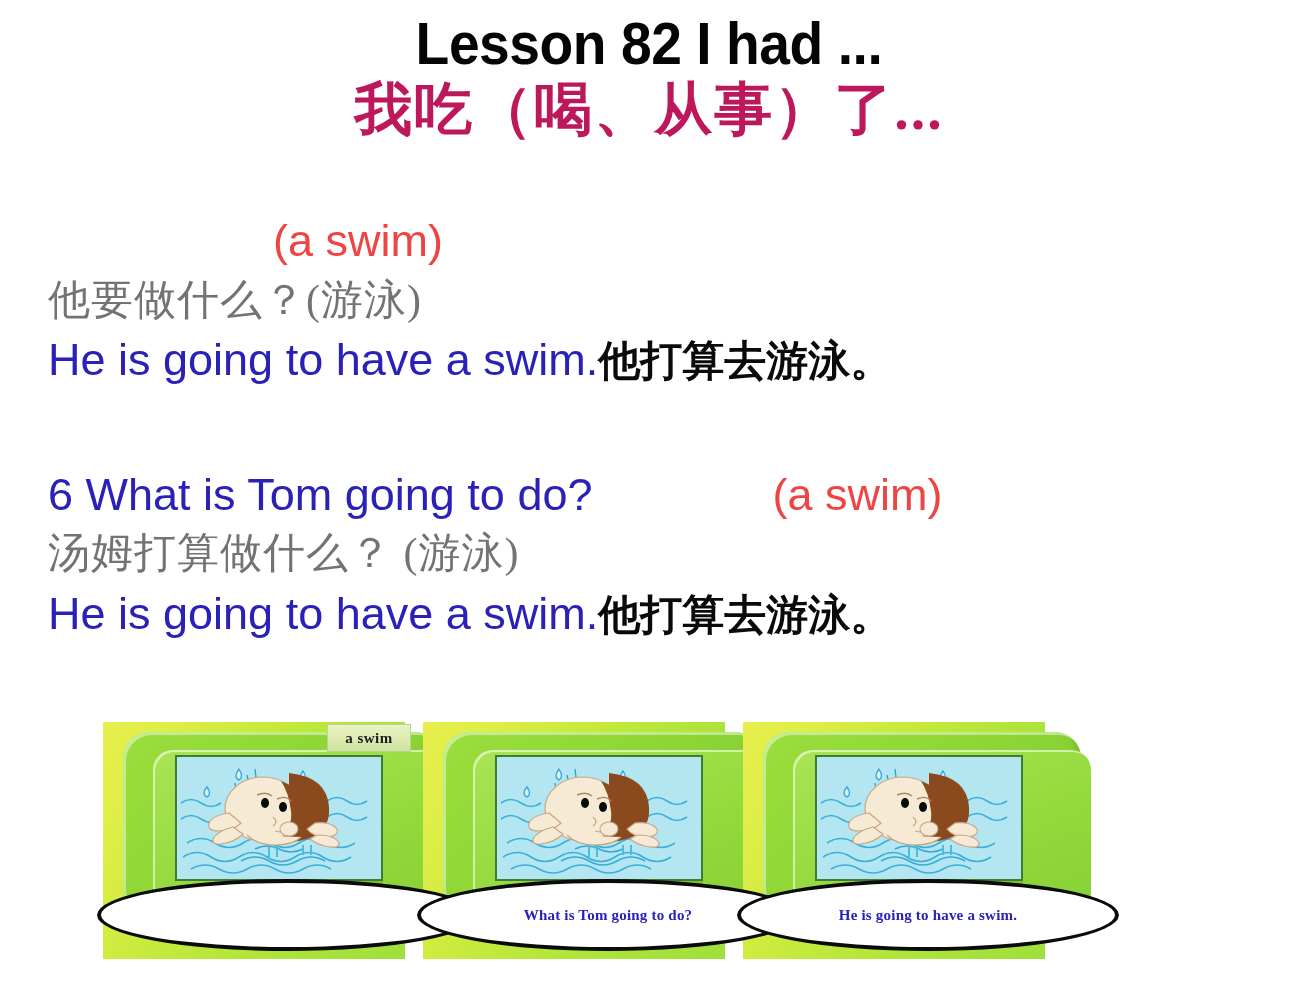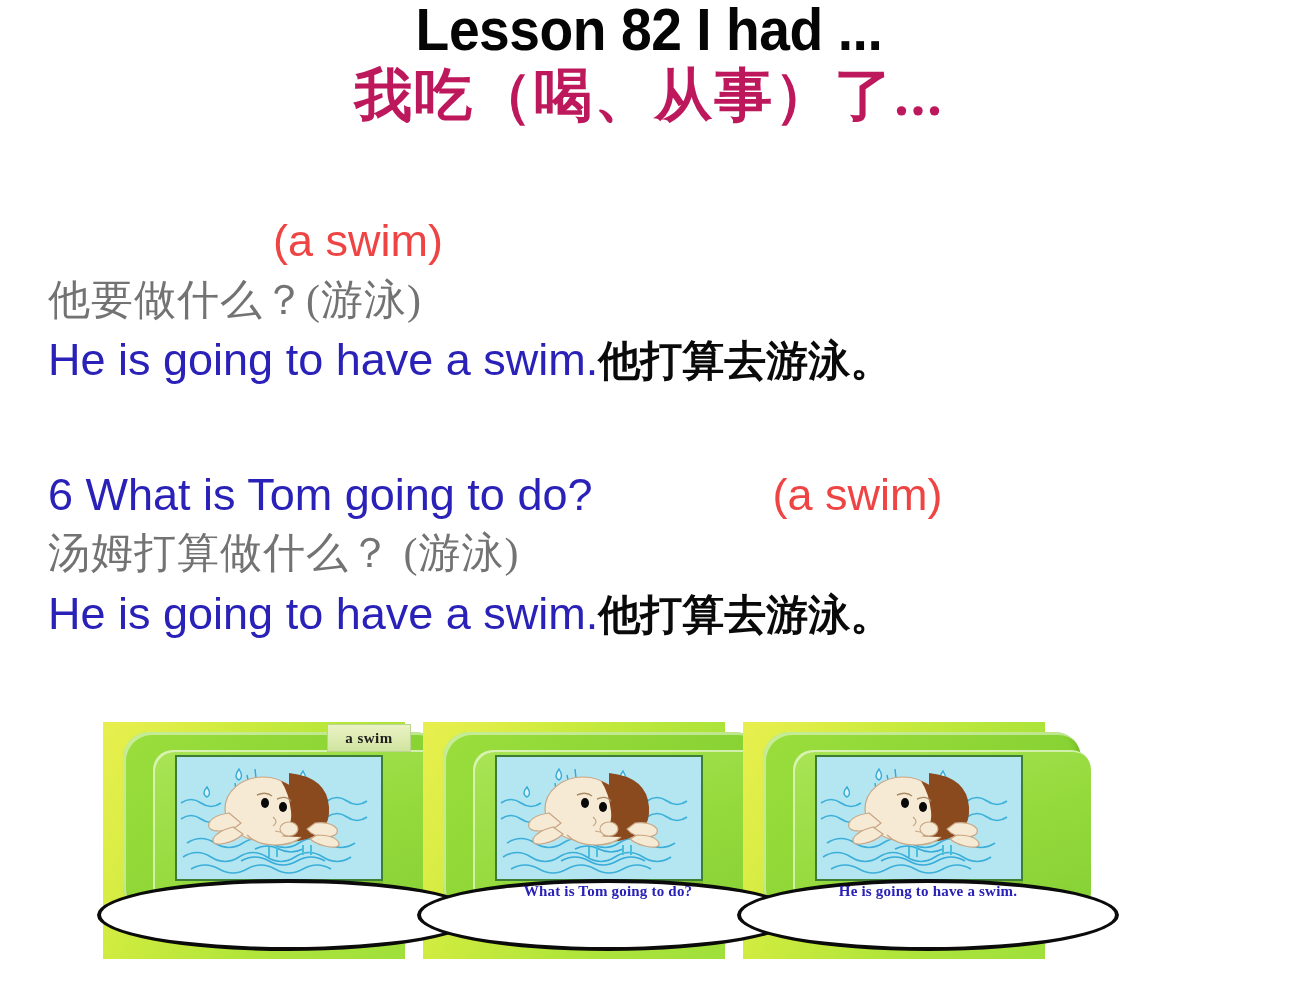--- a/index.html
+++ b/index.html
@@ -14,21 +14,21 @@
     position: relative;
     overflow: hidden;
     font-family: "Liberation Sans", sans-serif;
     color: #000000;
   }
 
   
   .title-block {
     width: 100%;
     text-align: center;
-    padding-top: 0;
+    padding-top: 14px;
   }
   .title-en {
     font-family: "Liberation Sans", sans-serif;
     font-weight: bold;
     font-size: 60px;
     line-height: 1.0;
     letter-spacing: -0.5px;
     color: #050505;
     transform: scaleX(0.92);
   }
@@ -184,20 +184,21 @@
   .caption-ellipse {
     position: absolute;
     left: -6px;
     bottom: 8px;
     width: 374px;
     height: 64px;
     background: #ffffff;
     border: 4px solid #0b0b0b;
     border-radius: 50%;
     display: flex;
+    align-items: center;
     justify-content: center;
     z-index: 5;
   }
   .caption-text {
     font-family: "Liberation Serif", "DejaVu Serif", serif;
     font-weight: bold;
     font-size: 15px;
     color: #2a22b8;
     letter-spacing: 0.2px;
     white-space: nowrap;

